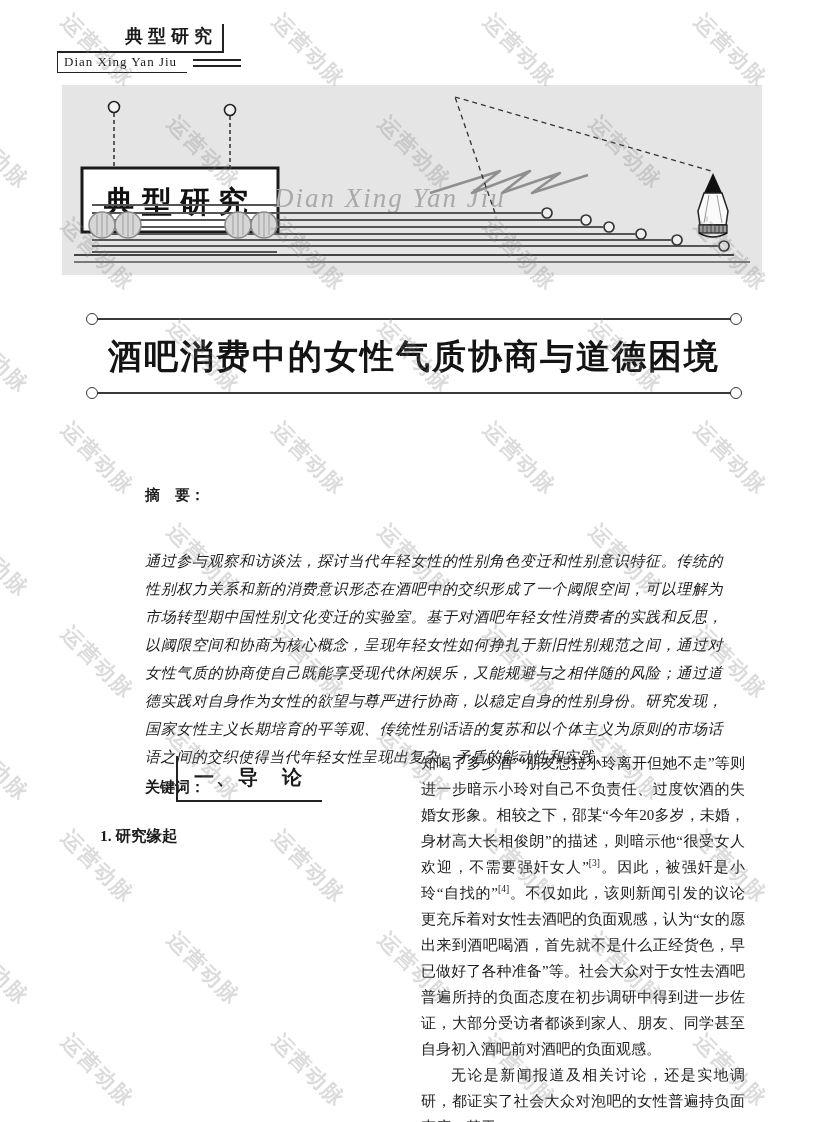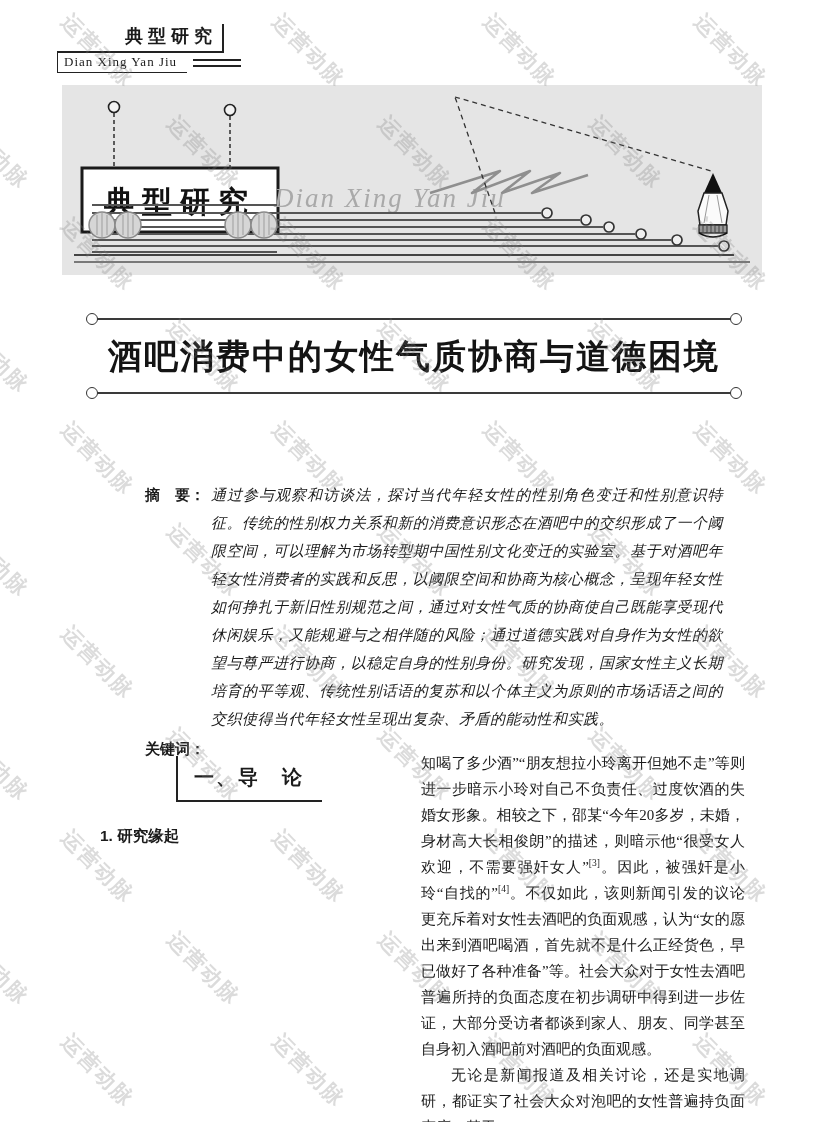--- a/index.html
+++ b/index.html
@@ -35,34 +35,34 @@
   .article-title{margin:14px 0 12px 0;text-align:center;font-size:34px;font-weight:bold;
                  letter-spacing:2px;color:#141414;}
 
   
   .authors{position:absolute;left:88px;top:428px;width:664px;text-align:right;
            font-size:17px;letter-spacing:2px;z-index:2;}
   .authors .sq{font-size:15px;margin-right:14px;}
 
   
   .abstract{position:absolute;left:145px;top:481px;width:578px;z-index:2;}
-  .abs-row{display:flex;align-items:flex-start;}
+  .abs-row{display:flex;align-items:flex-start;flex-direction:column;}
   .abs-label{flex:0 0 66px;font-family:"Liberation Sans","DejaVu Sans",sans-serif;
              font-weight:bold;font-size:15px;line-height:28px;}
   .abs-text{flex:1;margin:0;font-style:italic;font-size:15px;line-height:28px;
             text-align:justify;letter-spacing:0.5px;}
   .kw-row{margin-top:2px;}
 
   
   .columns{position:absolute;left:82px;top:750px;width:663px;display:flex;gap:15px;z-index:2;}
   .col{width:324px;}
   .sec-head-box{margin:6px 0 0 94px;width:128px;border-left:2px solid #222;
                 border-bottom:2px solid #222;padding:8px 0 9px 16px;
                 font-size:20px;font-weight:bold;letter-spacing:2px;}
-  .sub-head{margin:24px 0 10px 18px;font-family:Liberation Sans, sans-serif;
+  .sub-head{margin:24px 0 10px 18px;font-family:Liberation Serif, serif;
             font-weight:bold;font-size:15.5px;}
   .body-para{margin:0;font-size:15px;line-height:26px;text-align:justify;}
   .body-para.indent{text-indent:2em;}
   .body-para sup{font-size:9.5px;vertical-align:super;line-height:0;}
   .col.right .body-para + .body-para{margin-top:0;}
 
   
   .footer{position:absolute;left:0;top:1061px;width:826px;text-align:center;z-index:2;}
   .foot-text{display:inline-block;font-size:13.5px;letter-spacing:1px;
              border-bottom:1.5px solid #222;padding:0 18px 3px 18px;}

